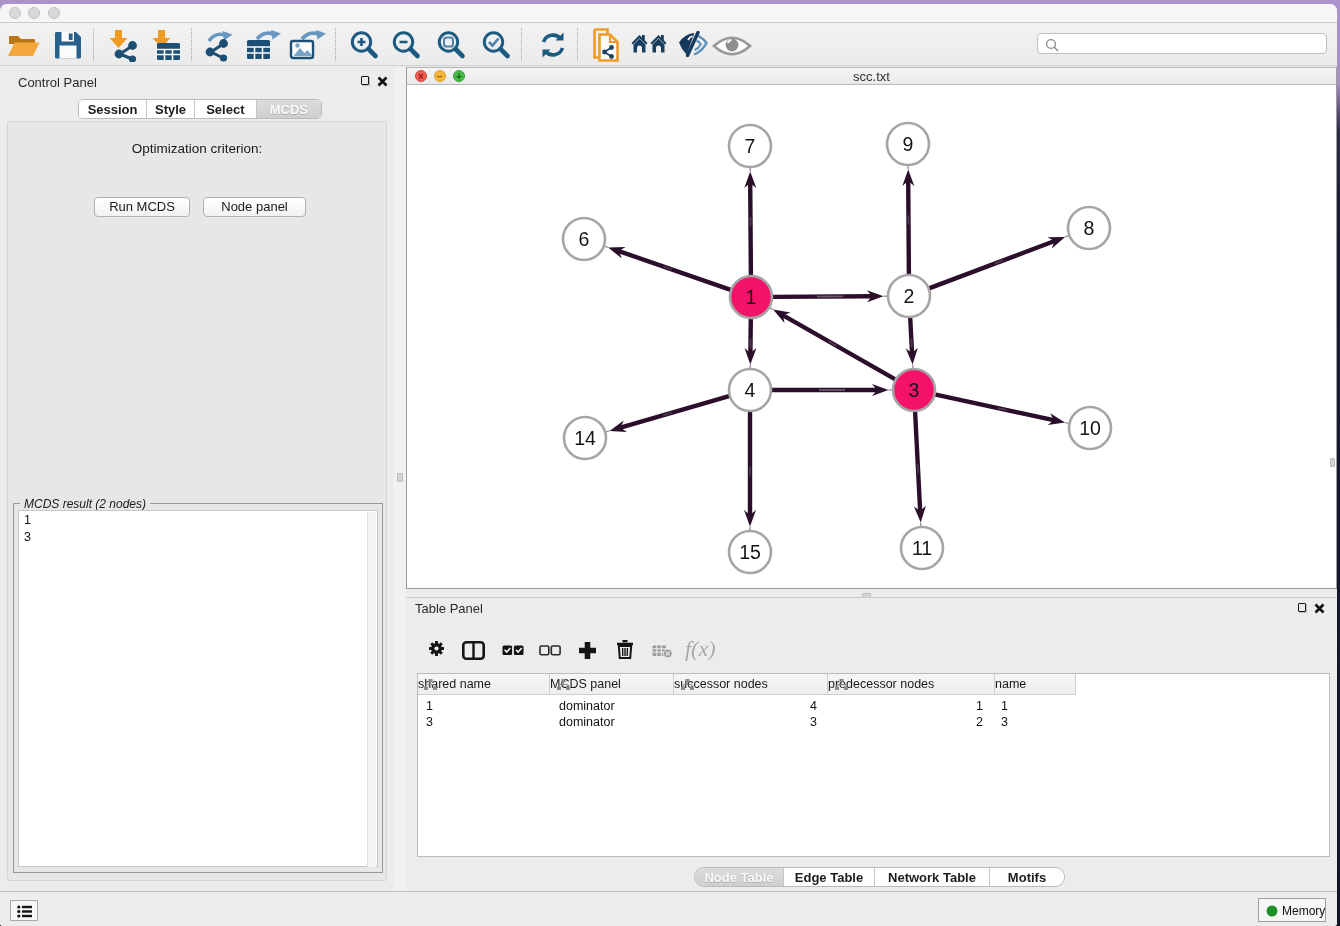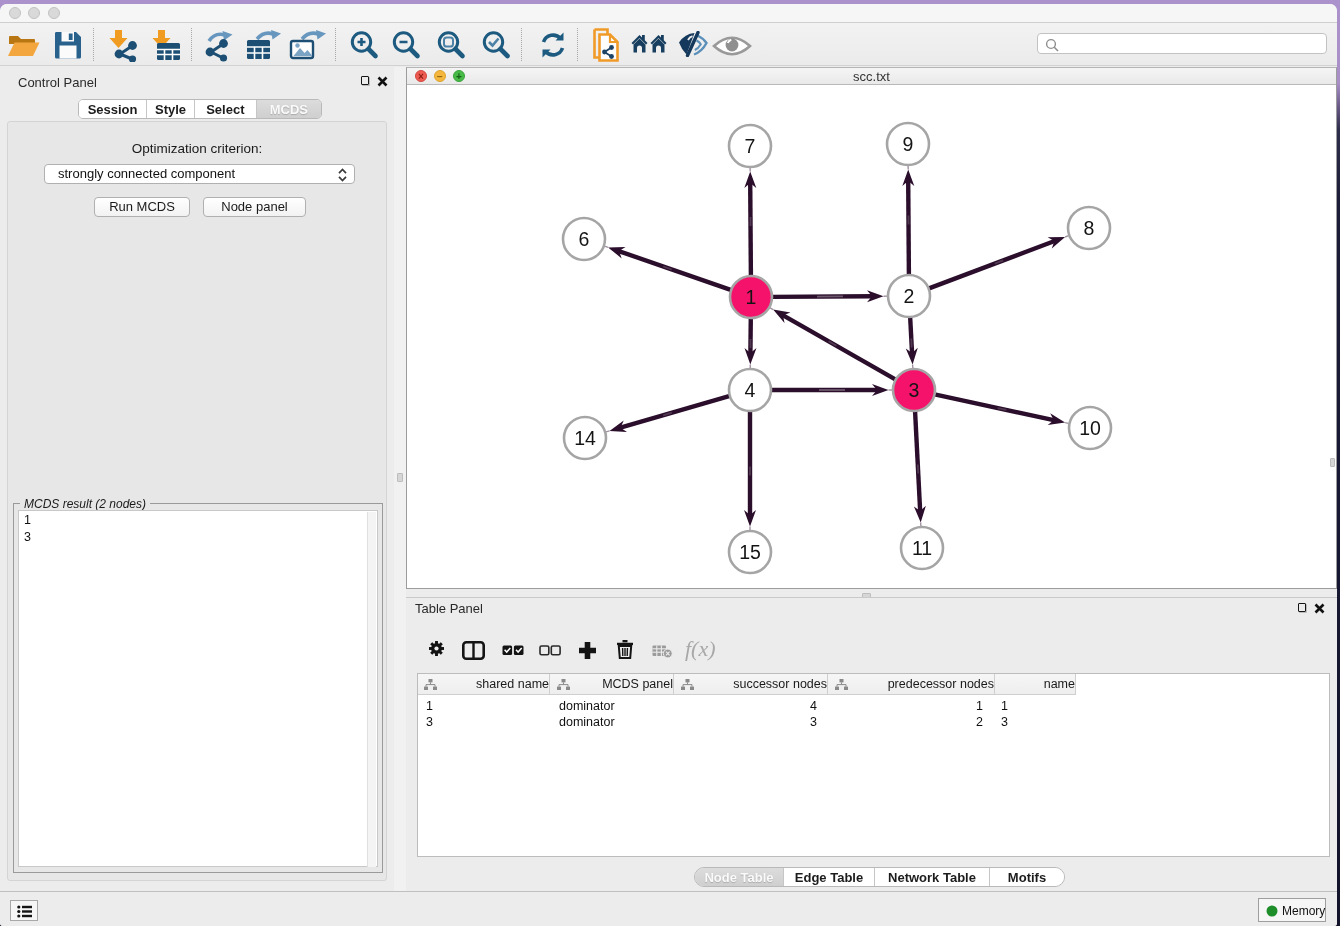--- a/index.html
+++ b/index.html
@@ -35,21 +35,21 @@
 .knob { position:absolute; background:#d6d6d6; border:1px solid #bdbdbd; border-radius:1px; }
 
 .net { position:absolute; left:406px; top:63px; width:931px; height:522px; background:#fff; border:1px solid #9c9c9c; border-top:1px solid #b5b5b5; }
 .nettitle { position:absolute; left:0; top:0; width:100%; height:17px; background:linear-gradient(#f5f5f5,#e9e9e9); border-bottom:1px solid #b9b9b9; }
 .ntl { position:absolute; top:2px; width:12px; height:12px; border-radius:50%; font-size:10px; font-weight:bold; text-align:center; line-height:12px; }
 .netname { position:absolute; top:1px; width:100%; text-align:center; font-size:13px; color:#333; }
 
 .tp { position:absolute; left:406px; top:593px; width:931px; height:290px; background:#ececec; border-top:1px solid #c9c9c9; }
 .dtable { position:absolute; left:11px; top:75px; width:913px; height:184px; background:#fff; border:1px solid #bcbcbc; }
 .thead { position:absolute; left:0; top:0; height:21px; background:linear-gradient(#f6f6f6,#eeeeee); border-bottom:1px solid #cfcfcf; border-right:1px solid #cfcfcf; }
-.thead span { position:absolute; top:3px; width:100%; text-align:right; font-size:12.5px; color:#1a1a1a; }
+.thead span { position:absolute; top:3px; width:100%; text-align:left; font-size:12.5px; color:#1a1a1a; }
 .trow { position:absolute; font-size:12.5px; color:#111; }
 .btabs { position:absolute; left:288px; top:269px; display:flex; height:20px; border:1px solid #b9b9b9; border-radius:10px; overflow:hidden; }
 
 .status { position:absolute; left:0; top:887px; width:100%; height:35px; background:#ececec; border-top:1px solid #bfbfbf; }
 .memory { position:absolute; right:11px; top:6px; width:68px; height:24px; background:#f6f6f6; border:1px solid #9e9e9e; font-size:12px; color:#111; }
 .lbtn { position:absolute; left:10px; top:8px; width:28px; height:21px; background:#f6f6f6; border:1px solid #a8a8a8; }
 svg { display:block; }
 </style>
 </head>
 <body>
@@ -219,26 +219,20 @@
     <path d="M1.5,1.5 L9.5,9.5 M9.5,1.5 L1.5,9.5" stroke="#111" stroke-width="2.6"></path>
   </svg>
   <div class="tabs" style="left:78px;top:32px;width:244px">
     <div class="tab" style="width:73px">Session</div>
     <div class="tab" style="width:52px">Style</div>
     <div class="tab" style="width:67px">Select</div>
     <div class="tab sel" style="width:71px">MCDS</div>
   </div>
   <div class="cpbody">
     <div style="position:absolute;left:0;top:19px;width:100%;text-align:center;font-size:13.5px;color:#1a1a1a">Optimization criterion:</div>
-    <div class="combo">strongly connected component
-      <svg style="position:absolute;right:7px;top:3px" width="9" height="14" viewBox="0 0 9 14">
-        <path d="M1,5.2 L4.5,1.5 L8,5.2" fill="none" stroke="#3a3a3a" stroke-width="1.7"></path>
-        <path d="M1,8.8 L4.5,12.5 L8,8.8" fill="none" stroke="#3a3a3a" stroke-width="1.7"></path>
-      </svg>
-    </div>
     <div class="btn" style="left:86px;top:75px;width:96px">Run MCDS</div>
     <div class="btn" style="left:195px;top:75px;width:103px">Node panel</div>
     <div class="mcds">
       <div class="lbl">MCDS result (2 nodes)</div>
       <div class="mcdstext">1<br>3
         <div class="mscroll"></div>
       </div>
     </div>
   </div>
 </div>

